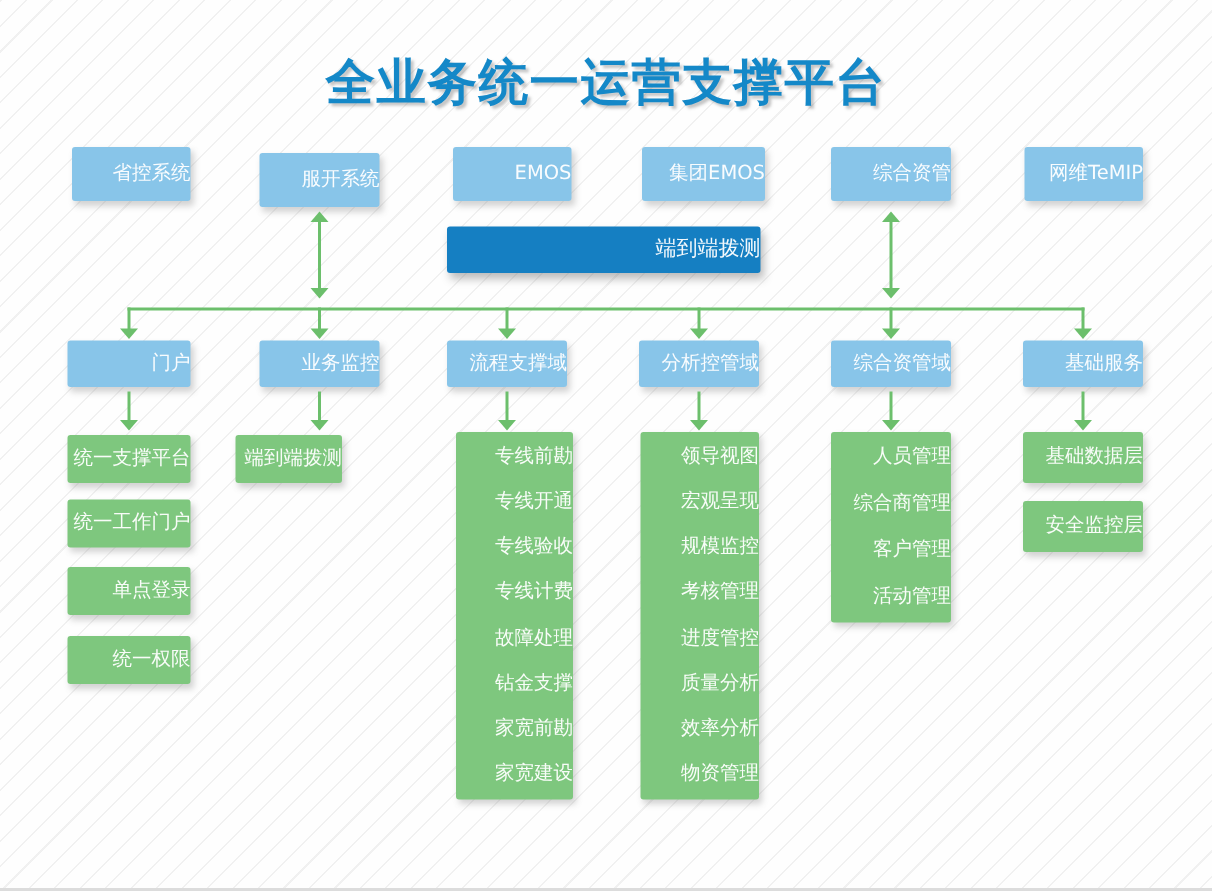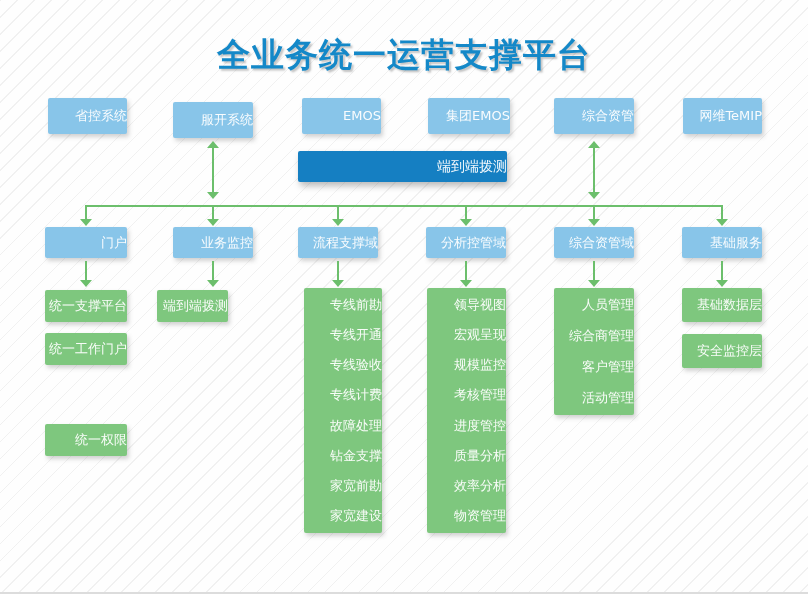--- a/index.html
+++ b/index.html
@@ -158,20 +158,21 @@
       <span class="shaft"></span>
       <span class="head"></span>
     </div>
   <div class="arrow-down" style="left:716px; top:261px; height:26px;">
       <span class="shaft"></span>
       <span class="head"></span>
     </div>
 
   <div class="box green" style="left:45px; top:290px; width:82px; height:32px; line-height:32px;">统一支撑平台</div>
   <div class="box green" style="left:45px; top:333px; width:82px; height:32px; line-height:32px;">统一工作门户</div>
+  <div class="box green" style="left:45px; top:378px; width:82px; height:32px; line-height:32px;">单点登录</div>
   <div class="box green" style="left:45px; top:424px; width:82px; height:32px; line-height:32px;">统一权限</div>
 
   <div class="box green" style="left:157px; top:290px; width:71px; height:32px; line-height:32px;">端到端拨测</div>
 
   <div class="box green merged" style="left:304px; top:288px; width:78px; height:245px;">
     <div>专线前勘</div>
     <div>专线开通</div>
     <div>专线验收</div>
     <div>专线计费</div>
     <div>故障处理</div>

